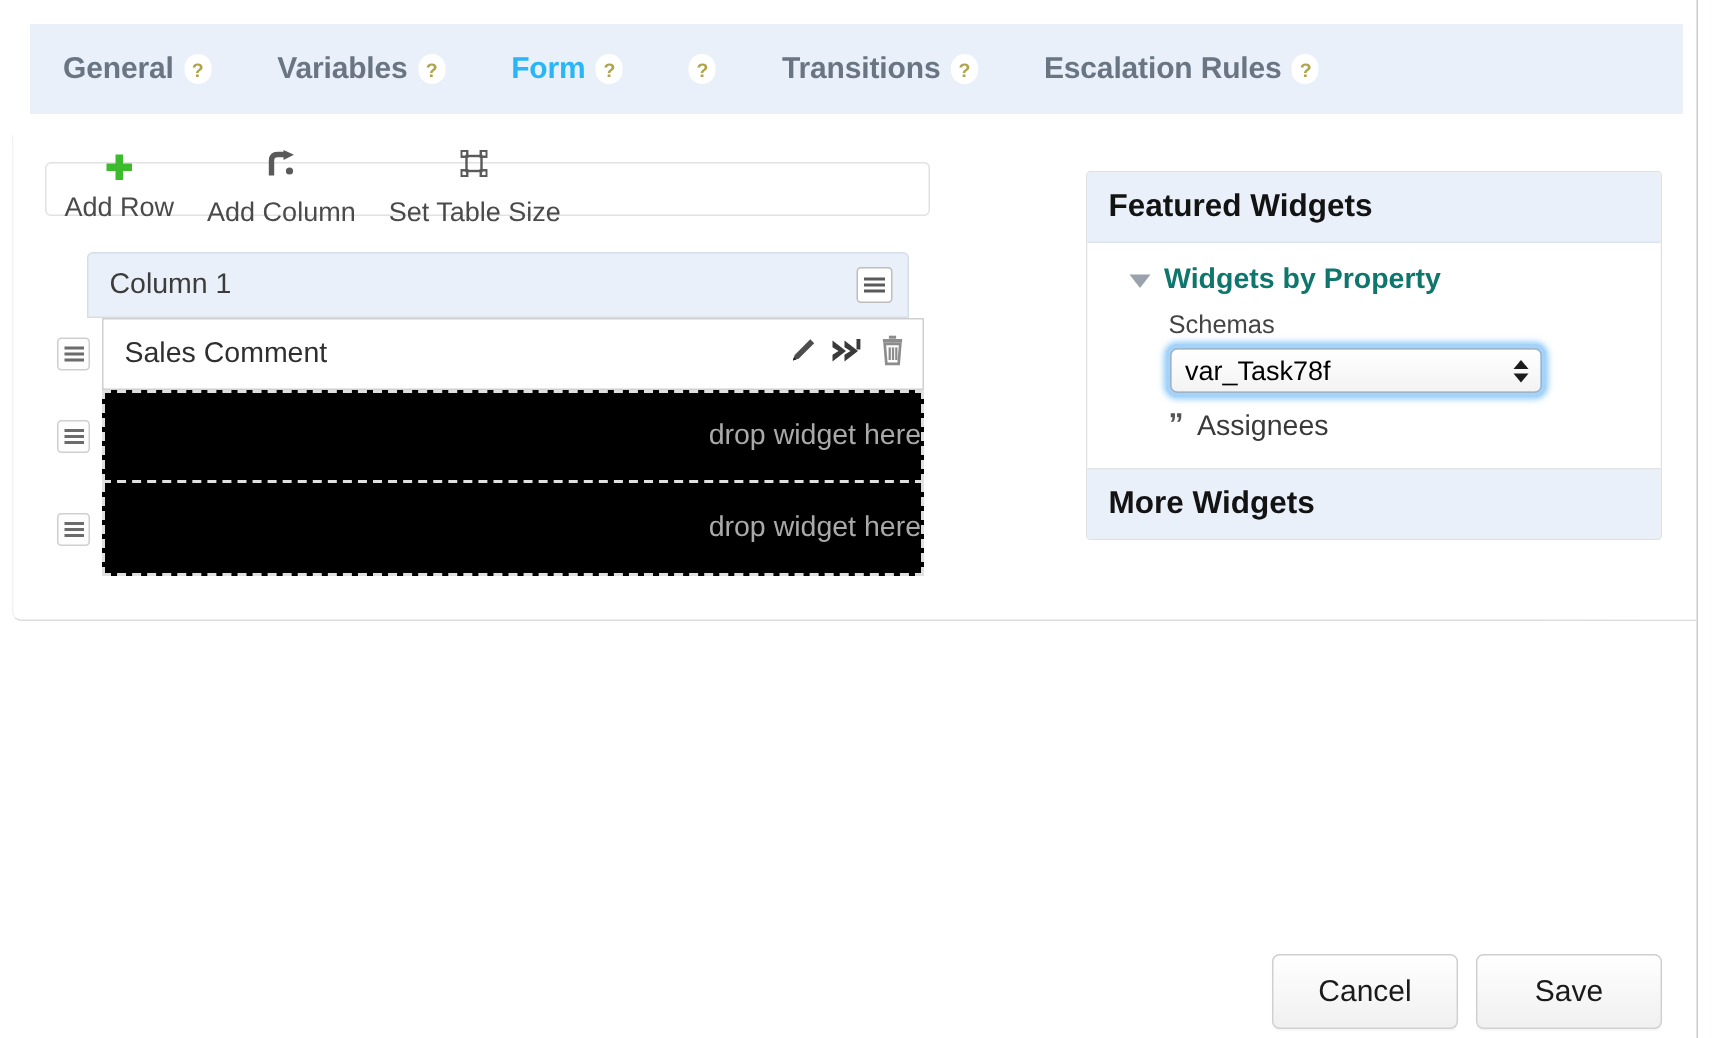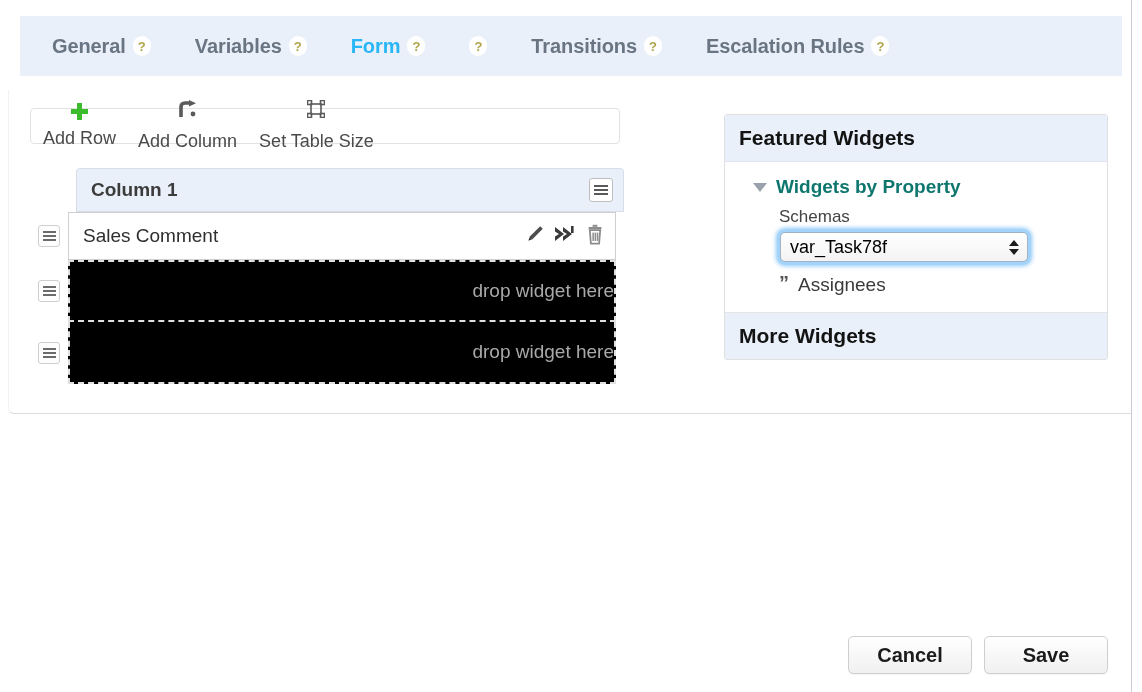--- a/index.html
+++ b/index.html
@@ -31,21 +31,21 @@
   }
 
   
   #tab-bar {
     position: absolute;
     left: 20px; top: 16px;
     width: 1102px; height: 60px;
     background: #e9f0f9;
     display: flex;
     align-items: center;
-    padding-left: 32px;
+    padding-left: 22px;
     box-sizing: border-box;
   }
   .tab {
     display: flex;
     align-items: center;
     gap: 7px;
     margin-right: 44px;
     cursor: pointer;
     white-space: nowrap;
   }
@@ -149,21 +149,21 @@
     gap: 2px;
     cursor: move;
     box-sizing: border-box;
   }
   .handle i {
     display: block;
     width: 13px; height: 2px;
     background: #6b6b6b;
   }
 
-  .col-header-row { margin-left: 38px; font-weight: bold; }
+  .col-header-row { margin-left: 20px; }
   .col-header {
     width: 548px; height: 44px;
     background: #e9f0f9;
     border: 1px solid #d5dde8;
     border-radius: 4px 4px 0 0;
     box-sizing: border-box;
     display: flex;
     align-items: center;
     padding: 0 10px 0 14px;
     justify-content: space-between;
@@ -342,26 +342,26 @@
 
   
   #footer-actions {
     position: absolute;
     right: 34px; top: 636px;
     display: flex;
     gap: 12px;
   }
   .btn {
     min-width: 124px;
-    height: 38px;
+    height: 50px;
     border: 1px solid #cfcfcf;
     border-radius: 5px;
     background: linear-gradient(#ffffff, #f0f0f0);
     font-size: 20px;
-    font-weight: bold;
+    font-weight: normal;
     color: #1b1b1b;
     display: flex;
     align-items: center;
     justify-content: center;
     cursor: pointer;
     box-shadow: 0 1px 1px rgba(0,0,0,0.04);
     box-sizing: border-box;
     text-align: right;
   }
 </style>

